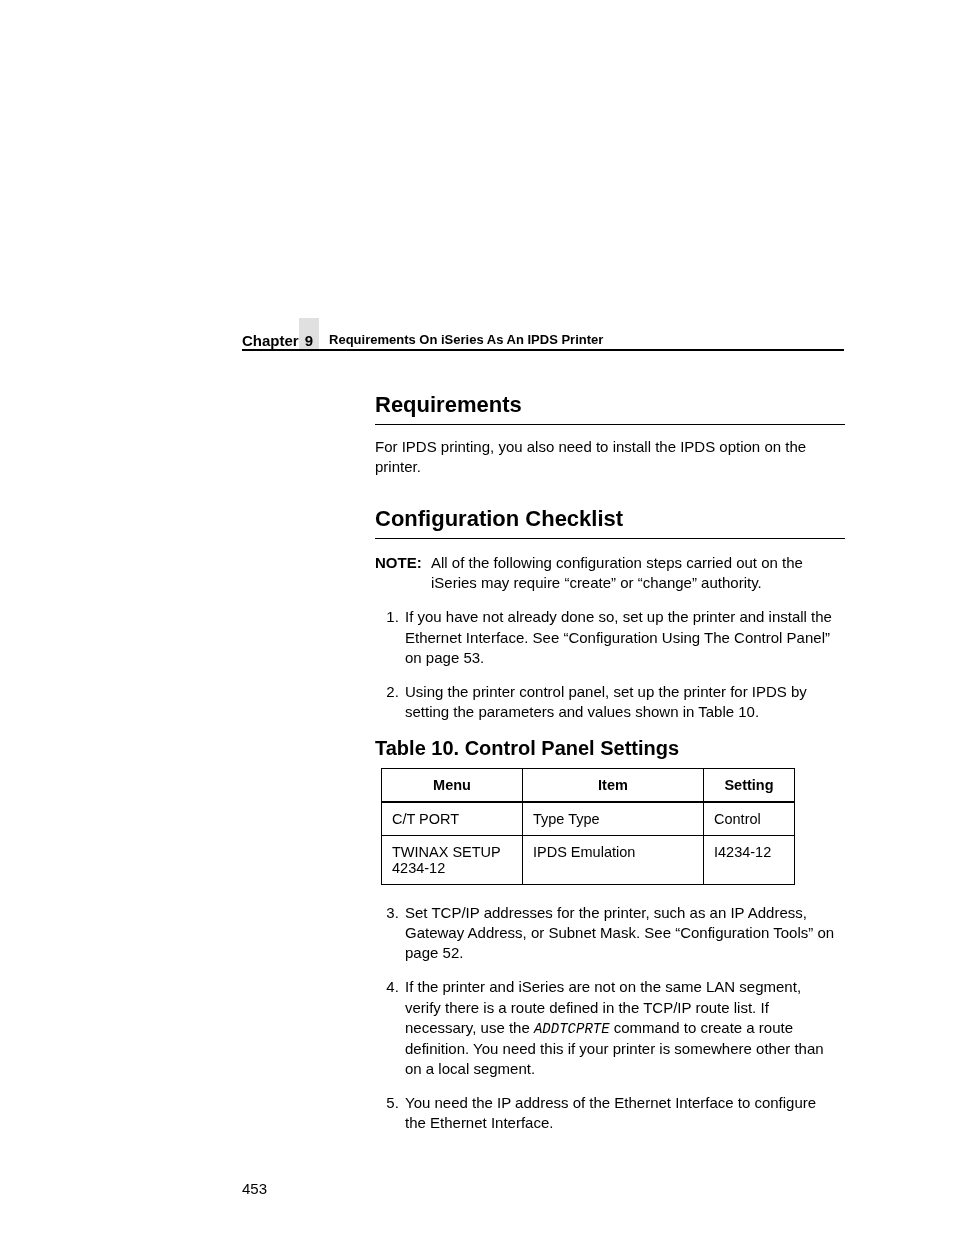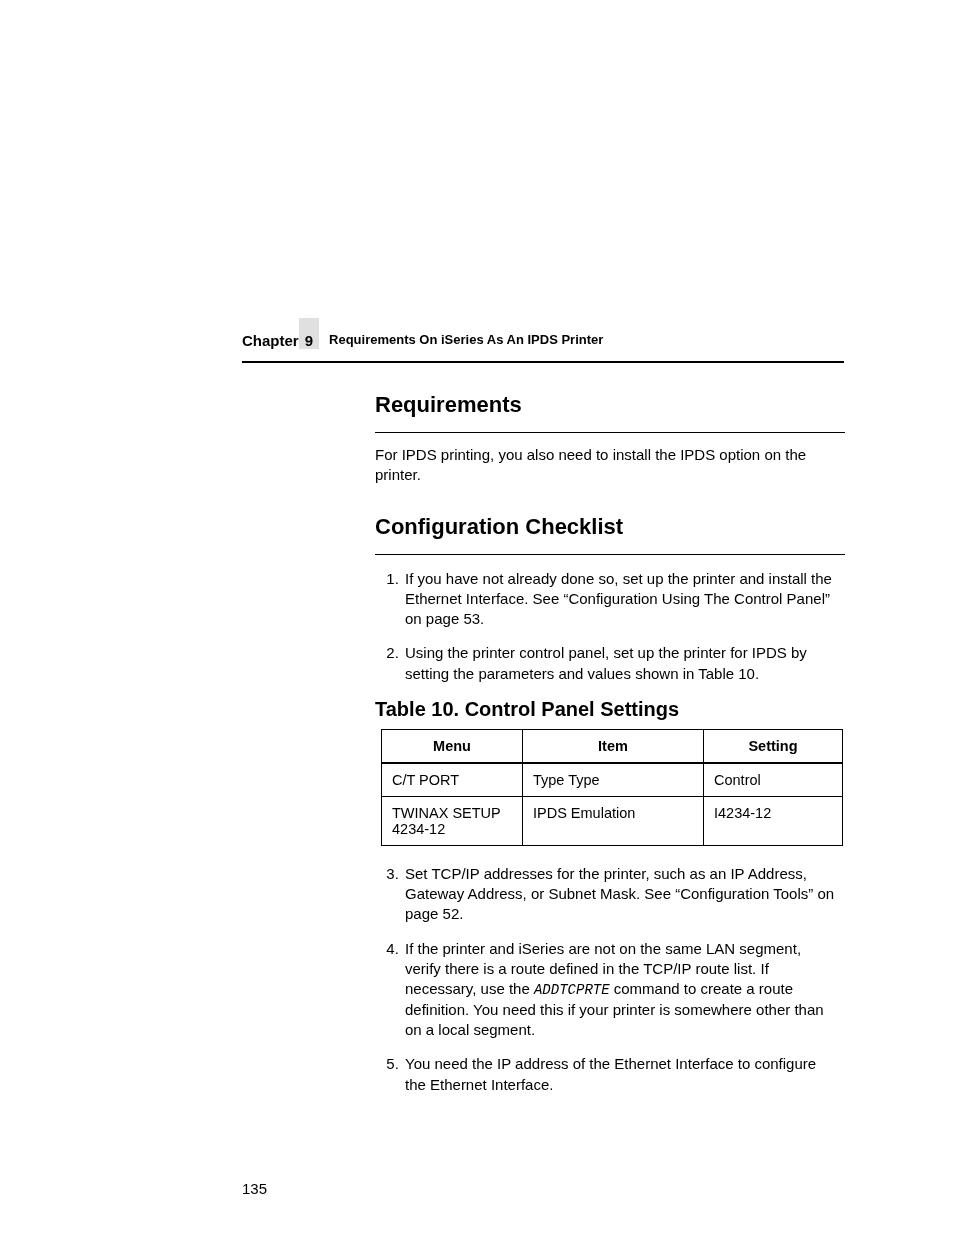--- a/index.html
+++ b/index.html
@@ -18,21 +18,21 @@
     box-sizing: border-box;
   }
   .chapter-header {
     position: absolute;
     top: 332px;
     left: 242px;
     right: 110px;
     display: flex;
     align-items: flex-end;
     border-bottom: 2px solid #000;
-    padding-bottom: 12px;
+    padding-bottom: 0;
   }
   .chapter-box {
     background: #e0e0e0;
     padding: 14px 6px 0px 6px;
     margin-top: -20px;
     font-weight: bold;
     font-size: 15px;
   }
   .chapter-word {
     font-weight: bold;
@@ -49,21 +49,21 @@
   .content {
     position: absolute;
     top: 392px;
     left: 375px;
     width: 470px;
   }
   h2.section {
     font-size: 22px;
     font-weight: bold;
     margin: 0 0 2px 0;
-    padding-bottom: 14px;
+    padding-bottom: 6px;
     border-bottom: 1px solid #000;
   }
   p.body {
     font-size: 15px;
     line-height: 1.35;
     margin: 12px 0 0 0;
   }
   .note {
     font-size: 15px;
     line-height: 1.35;
@@ -87,21 +87,21 @@
     margin-bottom: 14px;
     padding-left: 2px;
   }
   .table-caption {
     text-align: left;
     font-weight: bold;
     font-size: 20px;
     margin: 6px 0 8px 0;
   }
   table.settings {
-    width: 462px;
+    width: 414px;
     border-collapse: collapse;
     margin: 0 0 18px 6px;
     font-size: 14.5px;
   }
   table.settings th {
     border: 1px solid #000;
     padding: 8px 10px;
     font-weight: bold;
     text-align: center;
     border-bottom: 2px solid #000;
@@ -135,20 +135,24 @@
     <span class="chapter-title">Requirements On iSeries As An IPDS Printer</span>
   </div>
 
   <div class="content">
 
     <h2 class="section">Requirements</h2>
     <p class="body">For IPDS printing, you also need to install the IPDS option on the printer.</p>
 
     <h2 class="section" style="margin-top:28px;">Configuration Checklist</h2>
 
+    <div class="note">
+      <span class="note-label">NOTE:</span>
+      <span class="note-text">All of the following configuration steps carried out on the iSeries may require “create” or “change” authority.</span>
+    </div>
 
     <ol class="steps">
       <li>If you have not already done so, set up the printer and install the Ethernet Interface. See “Configuration Using The Control Panel” on page 53.</li>
       <li>Using the printer control panel, set up the printer for IPDS by setting the parameters and values shown in Table 10.</li>
     </ol>
 
     <div class="table-caption">Table 10. Control Panel Settings</div>
 
     <table class="settings">
       <thead>
@@ -175,15 +179,15 @@
     <ol class="steps" start="3">
       <li>Set TCP/IP addresses for the printer, such as an IP Address, Gateway Address, or Subnet Mask. See “Configuration Tools” on page 52.</li>
       <li>
         <span>If the printer and iSeries are not on the same LAN segment, verify there is a route defined in the TCP/IP route list. If necessary, use the </span><span class="mono">ADDTCPRTE</span><span> command to create a route definition. You need this if your printer is somewhere other than on a local segment.</span>
       </li>
       <li>You need the IP address of the Ethernet Interface to configure the Ethernet Interface.</li>
     </ol>
 
   </div>
 
-  <div class="page-num">135</div>
+  <div class="page-num">453</div>
 
 </div>
 
 </body></html>

